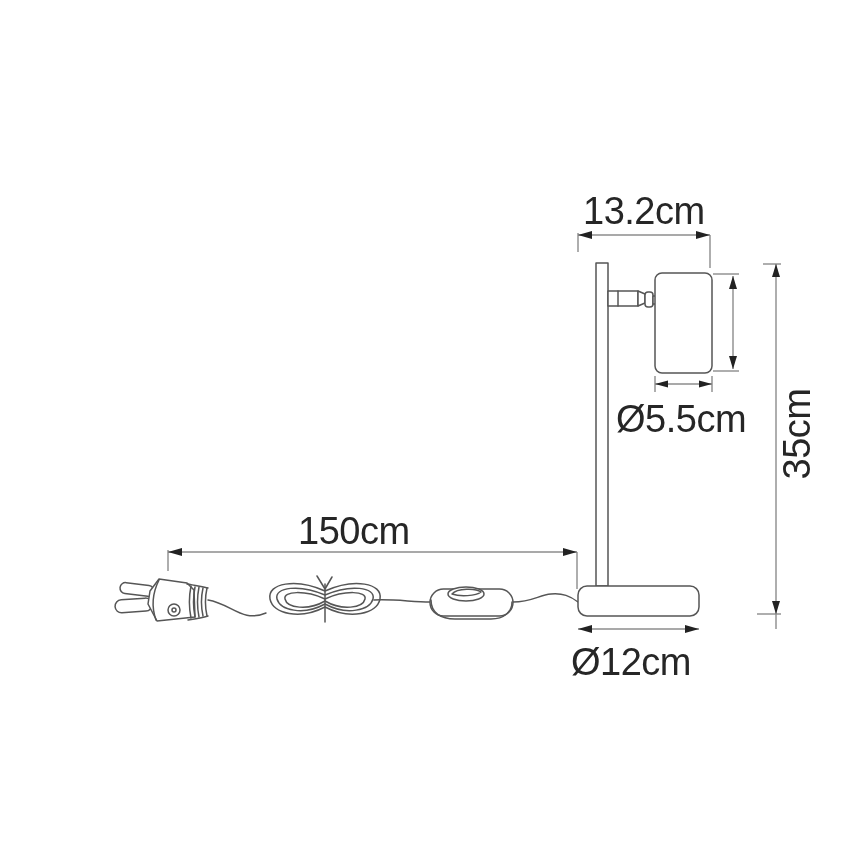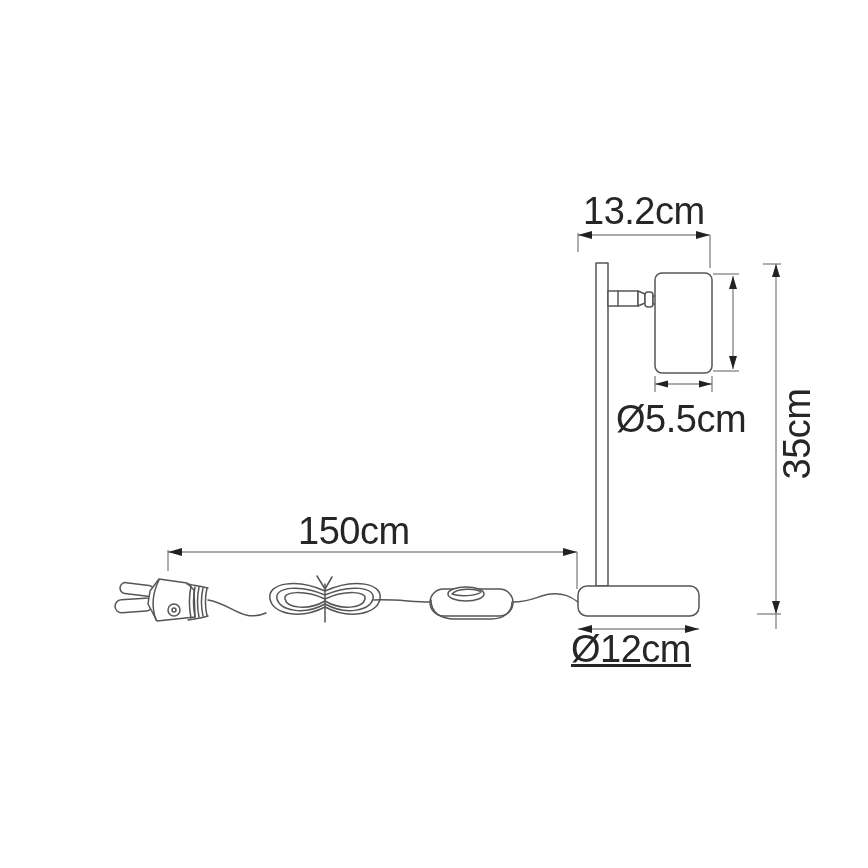--- a/index.html
+++ b/index.html
@@ -172,15 +172,15 @@
   </svg>
 
   <div class="dim-label" style="left:583px; top:192px;">13.2cm</div>
 
   <div class="dim-label" style="left:616px; top:392px;margin-top:8px;">Ø5.5cm</div>
 
   <div class="dim-label rotated" style="left:751px; top:415px;">35cm</div>
 
   <div class="dim-label" style="left:298px; top:512px;">150cm</div>
 
-  <div class="dim-label" style="left:571px; top:630px;text-decoration:underline;">Ø12cm</div>
+  <div class="dim-label" style="left:571px; top:643px;">Ø12cm</div>
 
 </div>
 
 </body></html>

